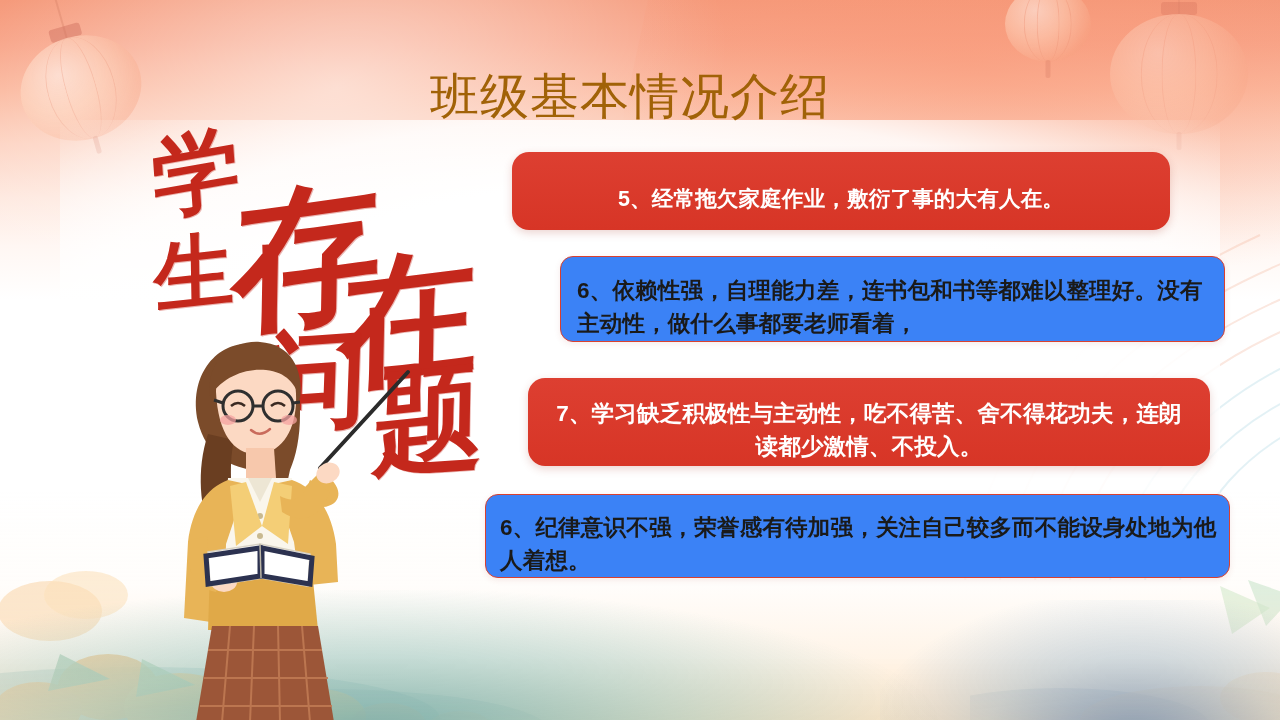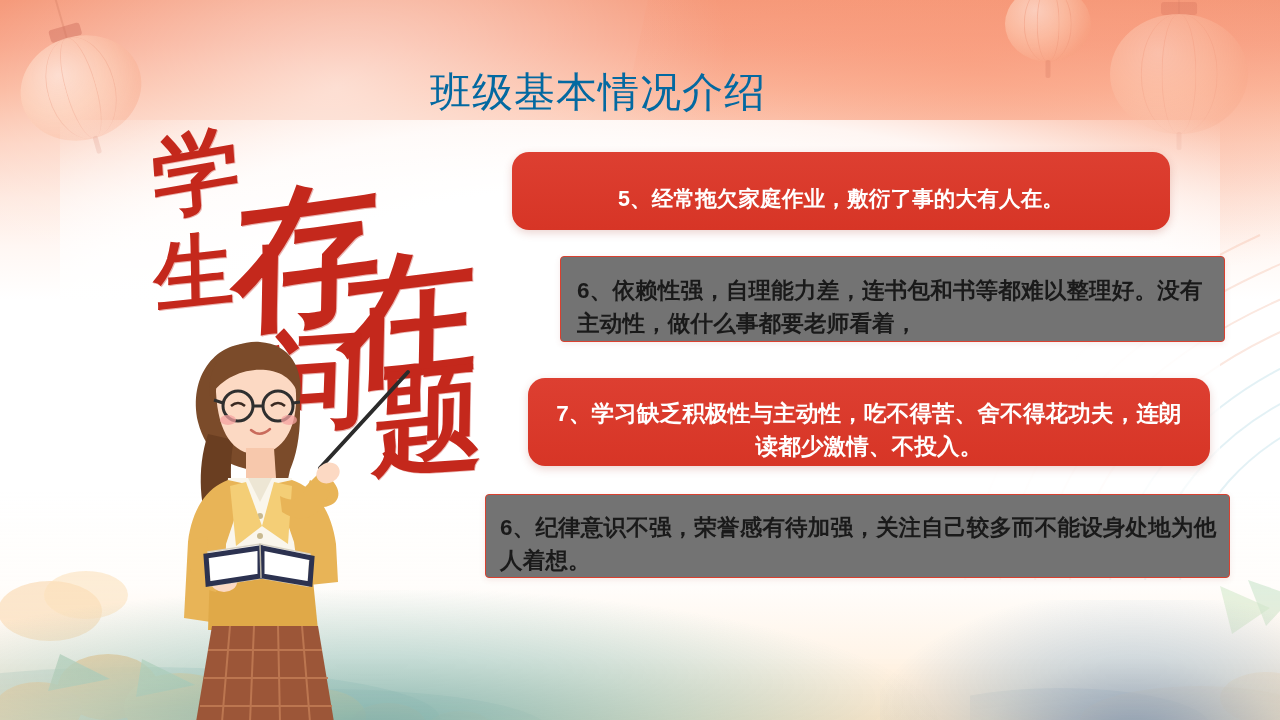--- a/index.html
+++ b/index.html
@@ -89,21 +89,21 @@
     position:absolute; right:-40px; top:150px; width:360px; height:430px;
     opacity:.5; pointer-events:none;
   }
 
   .flowers{ position:absolute; left:-10px; bottom:-14px; width:620px; height:175px; opacity:.85; }
   .flowers-r{ position:absolute; right:-20px; bottom:-10px; width:330px; height:150px; opacity:.55; }
 
   
   .title{
     position:absolute; left:430px; top:68px; width:460px;
-    font-size:41px; line-height:1.18; color:#0369a1;
+    font-size:49px; line-height:1.18; color:#a16207;
     letter-spacing:1px; white-space:nowrap; font-weight:400;
   }
 
   
   .callig{
     position:absolute; left:140px; top:108px; width:340px; height:330px;
     pointer-events:none;
   }
   .callig span{
     position:absolute; color:#C4281C; font-weight:bold;
@@ -129,24 +129,24 @@
   }
   .box .txt{ width:100%;margin-top:18px; }
 
   .box.filled{
     background:linear-gradient(180deg,#DD3F31 0%,#D73526 100%);
     color:#ffffff;
     border-radius:17px;
     box-shadow:0 3px 8px rgba(170,60,45,.22);
   }
   .box.outlined{
-    background:#737373;
+    background:#3b82f6;
     color:#1a1a1a;
     border:1.6px solid #D9402F;
-    border-radius:4px;
+    border-radius:13px;
     box-shadow:0 2px 6px rgba(170,60,45,.10);
   }
 
   
   #box5{ left:512px; top:152px; width:658px; height:78px; padding:0 26px; }
   #box5 .txt{ text-align:center; font-size:21.5px; line-height:1.35; }
 
   #box6{ left:560px; top:256px; width:665px; height:86px; padding:6px 12px 6px 16px; }
   #box6 .txt{ text-align:left; font-size:22.5px; line-height:1.45; }
 

